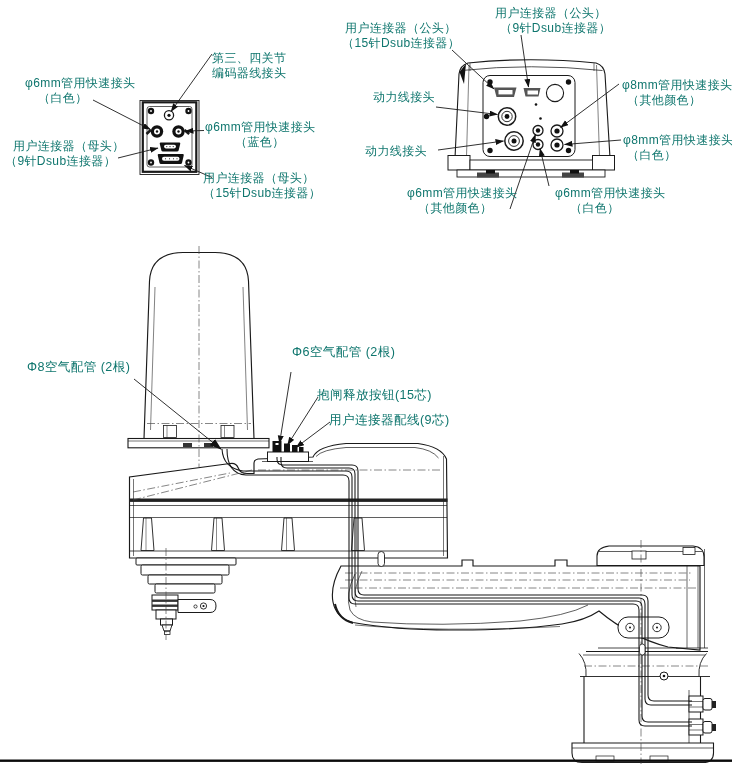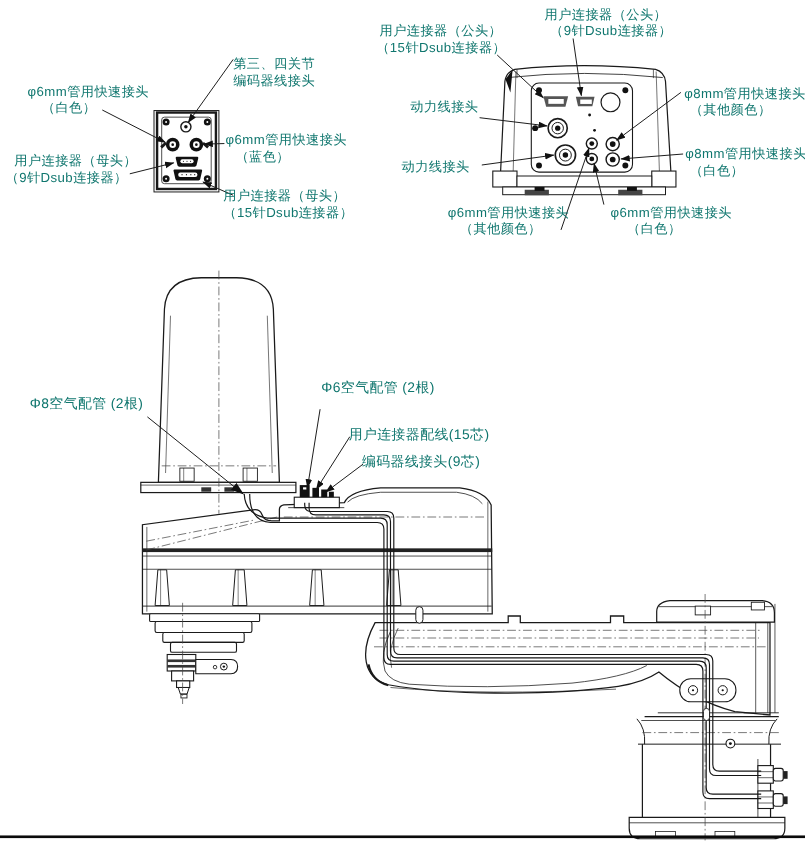--- a/index.html
+++ b/index.html
@@ -303,21 +303,21 @@
 <div class="lbl" style="left:212px;top:51px">
   <span class="l">第三、四关节</span>
   <span class="l">编码器线接头</span>
 </div>
 <div class="lbl" style="left:25px;top:76px">
   <span class="l">φ6mm管用快速接头</span>
   <span class="l" style="margin-left:13px">（白色）</span>
 </div>
 <div class="lbl" style="left:205px;top:120px">
   <span class="l">φ6mm管用快速接头</span>
-  <span class="l" style="margin-left:9px">（蓝色）</span>
+  <span class="l" style="margin-left:30px">（蓝色）</span>
 </div>
 <div class="lbl" style="left:5px;top:139px">
   <span class="l" style="margin-left:8px">用户连接器（母头）</span>
   <span class="l">（9针Dsub连接器）</span>
 </div>
 <div class="lbl" style="left:203px;top:171px">
   <span class="l">用户连接器（母头）</span>
   <span class="l">（15针Dsub连接器）</span>
 </div>
 
@@ -352,19 +352,19 @@
   <span class="l" style="margin-left:15px">（白色）</span>
 </div>
 
 <div class="lbl lg" style="left:27px;top:360px">
   <span class="l">Φ8空气配管 (2根)</span>
 </div>
 <div class="lbl lg" style="left:292px;top:345px">
   <span class="l">Φ6空气配管 (2根)</span>
 </div>
 <div class="lbl lg" style="left:317px;top:388px">
-  <span class="l">用户连接器配线(15芯)</span>
+  <span class="l">抱闸释放按钮(15芯)</span>
 </div>
 <div class="lbl lg" style="left:329px;top:413px">
-  <span class="l">编码器线接头(9芯)</span>
+  <span class="l">用户连接器配线(9芯)</span>
 </div>
 
 </div>
 
 </body></html>

